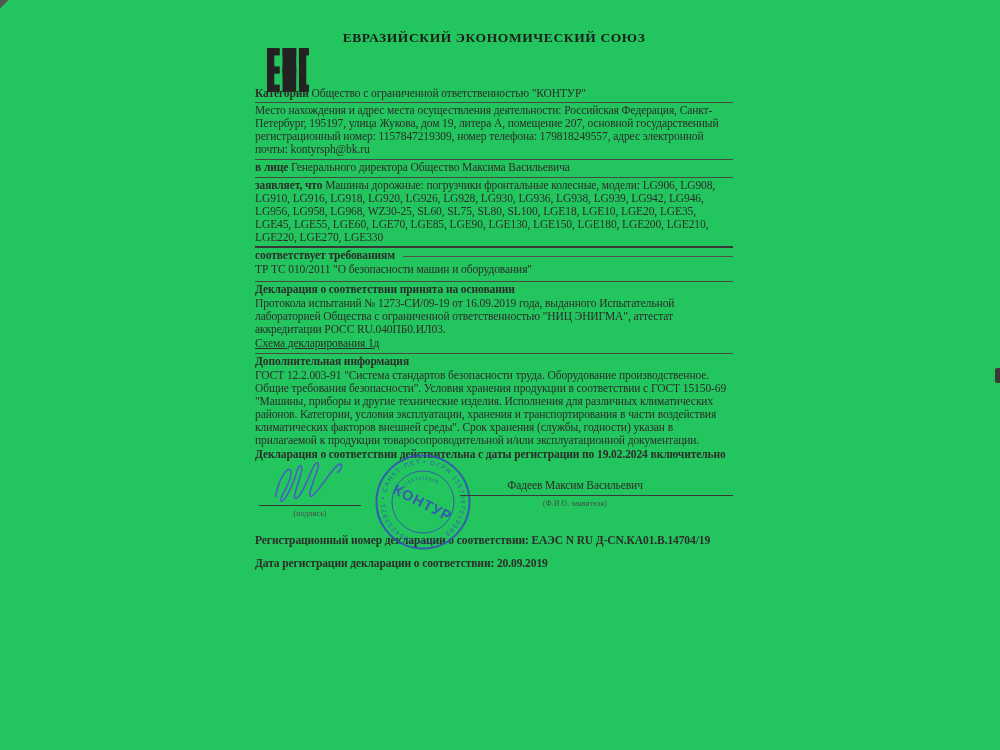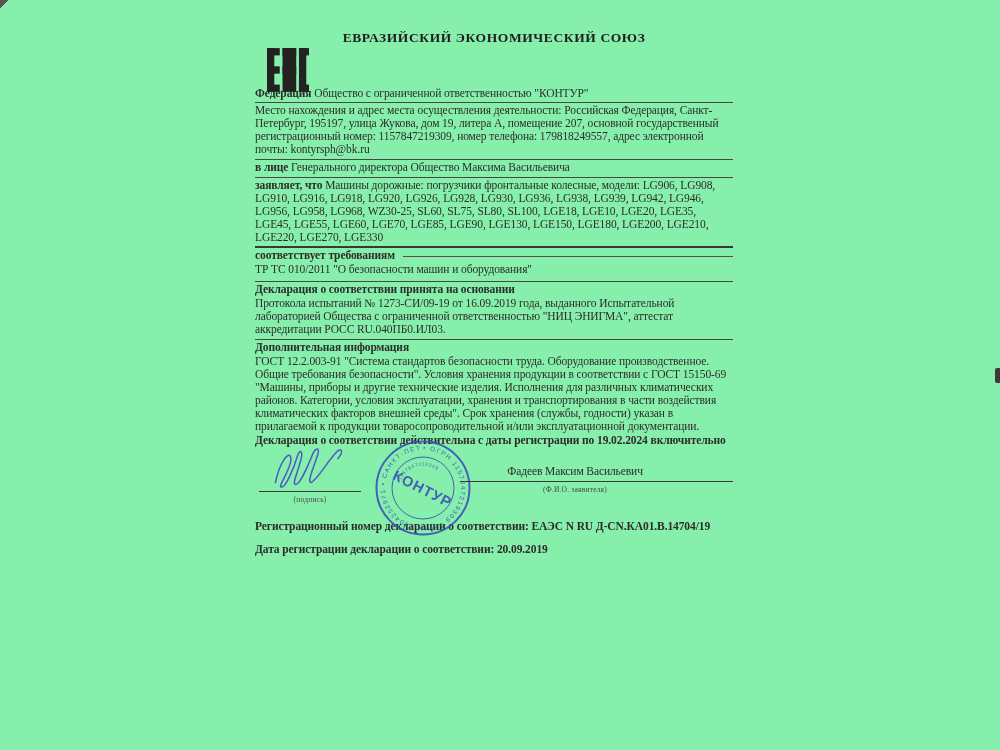--- a/index.html
+++ b/index.html
@@ -1,16 +1,16 @@
 <!DOCTYPE html>
 <html><head>
 <meta charset="utf-8">
 <style>
   html,body{margin:0;padding:0;background:#ffffff;}
-  .page{position:relative;width:1000px;height:750px;background:#86efac;overflow:hidden;
+  .page{position:relative;width:1000px;height:750px;background:#22c55e;overflow:hidden;
         font-family:"Liberation Serif",serif;color:#2e2c2a;}
   .content{position:absolute;left:255px;top:30px;width:478px;
            font-size:11.5px;line-height:13px;letter-spacing:-0.1px;}
   .title{text-align:center;font-weight:bold;font-size:13.5px;line-height:15.5px;letter-spacing:0.6px;color:#1f1d1b;}
   .eac-wrap{height:44px;margin:2px 0 0 12px;}
   .rule{height:0;border-bottom:1px solid #4a4844;margin:2px 0 1px 0;}
   .rule.thick{border-bottom:2px solid #3a3836;}
   .row{margin-top:1px;}
   b{font-weight:bold;}
   .mt-applicant{margin-top:-5px;}
@@ -56,21 +56,21 @@
           <rect x="17" y="0" width="15" height="8"></rect>
             <rect x="17" y="20" width="15" height="8"></rect>
           <rect x="35" y="0" width="8" height="48"></rect>
             <rect x="35" y="0" width="11" height="8"></rect>
           <rect x="35" y="40" width="11" height="8"></rect>
         </g>
       </svg>
     </div>
 
     <div class="row mt-applicant">
-      <b>Федерация</b>
+      <b>Категории</b>
       <span>Общество с ограниченной ответственностью "КОНТУР"</span>
     </div>
     <div class="rule"></div>
 
     <div class="row">Место нахождения и адрес места осуществления деятельности: Российская Федерация, Санкт-Петербург, 195197, улица Жукова, дом 19, литера А, помещение 207, основной государственный регистрационный номер: 1157847219309, номер телефона: 179818249557, адрес электронной почты: kontyrsph@bk.ru</div>
     <div class="rule" style="margin-top:3px"></div>
 
     <div class="row">
       <b>в лице</b>
       <span>Генерального директора Общество Максима Васильевича</span>
@@ -88,20 +88,21 @@
     <div class="row complies">
       <b>соответствует требованиям</b>
       <span class="rule-fill"></span>
     </div>
 
     <div class="row">ТР ТС 010/2011 "О безопасности машин и оборудования"</div>
     <div class="rule" style="margin-top:5px"></div>
 
     <div class="row"><b>Декларация о соответствии принята на основании</b></div>
     <div class="row">Протокола испытаний № 1273-СИ/09-19 от 16.09.2019 года, выданного Испытательной лабораторией Общества с ограниченной ответственностью "НИЦ ЭНИГМА", аттестат аккредитации РОСС RU.040ПБ0.ИЛ03.</div>
+    <div class="row"><span class="underline">Схема декларирования 1д</span></div>
     <div class="rule" style="margin-top:3px"></div>
 
     <div class="row"><b>Дополнительная информация</b></div>
     <div class="row">ГОСТ 12.2.003-91 "Система стандартов безопасности труда. Оборудование производственное. Общие требования безопасности". Условия хранения продукции в соответствии с ГОСТ 15150-69 "Машины, приборы и другие технические изделия. Исполнения для различных климатических районов. Категории, условия эксплуатации, хранения и транспортирования в части воздействия климатических факторов внешней среды". Срок хранения (службы, годности) указан в прилагаемой к продукции товаросопроводительной и/или эксплуатационной документации.</div>
 
     <div class="row" style="margin-top:1px"><b>Декларация о соответствии действительна с даты регистрации по 19.02.2024 включительно</b></div>
 
     <div class="sigzone">
       <svg class="sig-svg" viewBox="0 0 90 50">
         <path d="M8,38 C12,18 22,4 24,12 C26,22 10,42 14,43 C18,44 27,24 31,10 C34,2 37,6 34,16 C31,28 25,40 29,40 C34,40 41,22 47,8 C51,0 55,2 51,12 C47,24 41,38 45,38 C51,36 62,16 72,6 C76,2 80,5 73,13" fill="none" stroke="#4b5cc4" stroke-width="1.6" stroke-linecap="round"></path>

